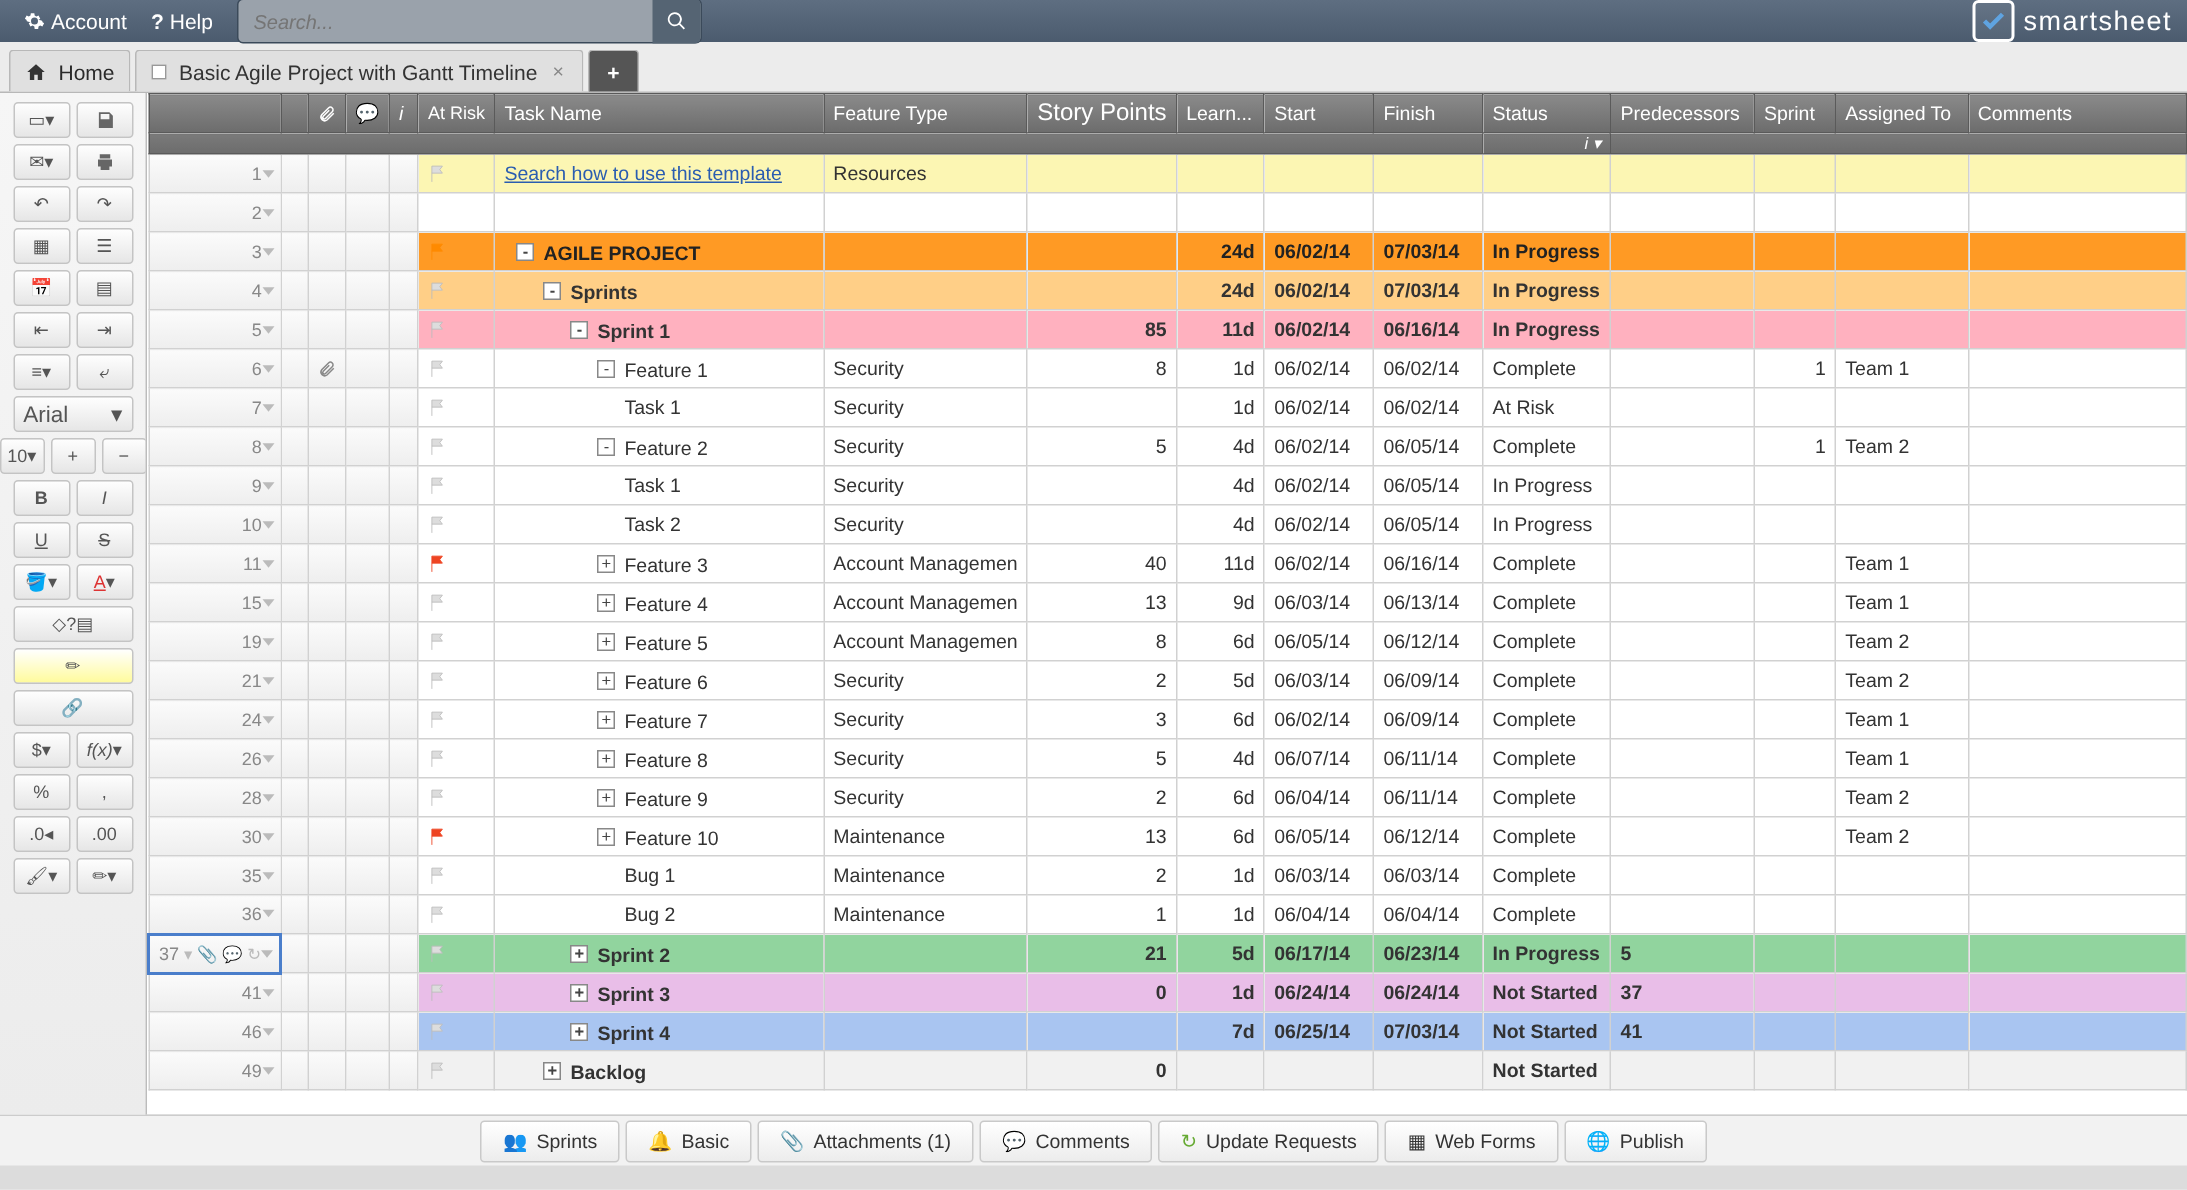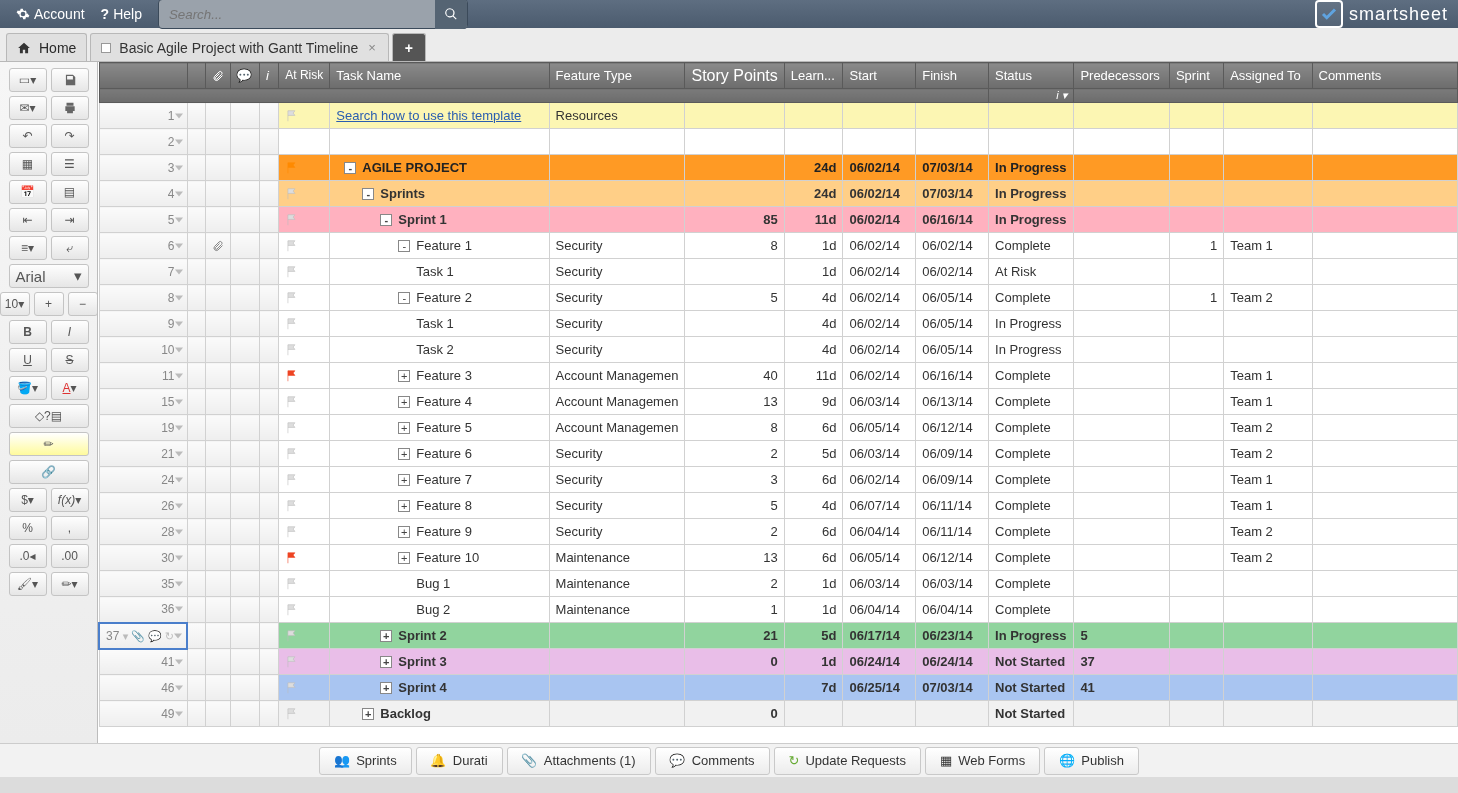--- a/index.html
+++ b/index.html
@@ -818,21 +818,21 @@
   </div>
 </div>
 
 <div class="bottombar">
   <div class="bb-btn">
       <span style="color:#4a8">👥</span>
       <span>Sprints</span>
     </div>
   <div class="bb-btn">
       <span style="color:#e6b800">🔔</span>
-      <span>Durati</span>
+      <span>Basic</span>
     </div>
   <div class="bb-btn">
       <span>📎</span>
       <span>Attachments (1)</span>
     </div>
   <div class="bb-btn">
       <span>💬</span>
       <span>Comments</span>
     </div>
   <div class="bb-btn">

